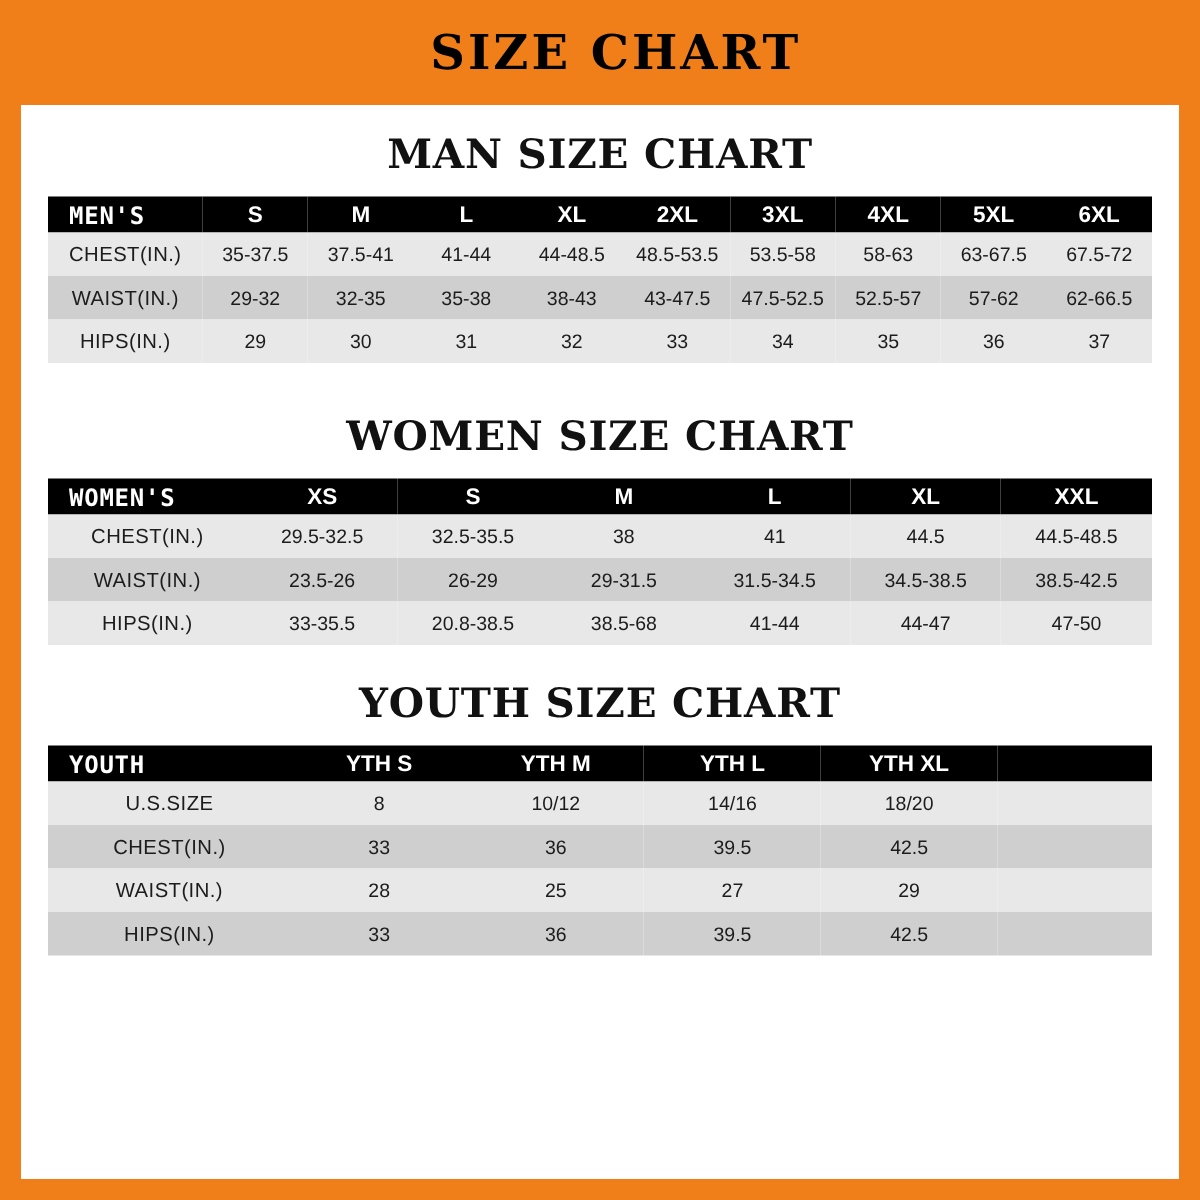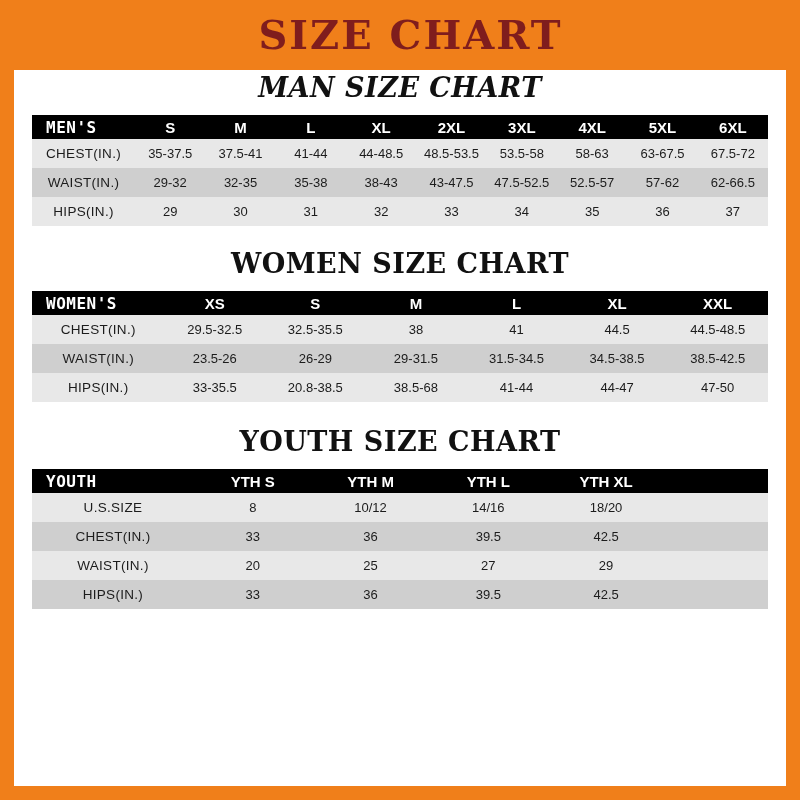--- a/index.html
+++ b/index.html
@@ -27,40 +27,40 @@
     height: 70px;
     background: #f07f1a;
     display: flex;
     align-items: center;
     justify-content: center;
     margin: 0 -14px;
   }
   .banner-title {
     font-family: "DejaVu Serif", serif;
     font-weight: bold;
-    font-size: 40px;
+    font-size: 32px;
     letter-spacing: 2px;
-    color: #7f1d1d;
+    color: #000000;
     line-height: 1;
     margin-left: 21px;
   }
   .content {
     padding: 0 18px;
     box-sizing: border-box;
   }
   .section-title {
     text-align: center;
     font-family: "DejaVu Serif", serif;
     font-weight: bold;
     font-size: 27px;
     color: #111111;
     letter-spacing: 0.5px;
   }
-  .t1 { margin-top: 2px; margin-bottom: 12px; font-style: italic; }
-  .t2 { margin-top: 22px; margin-bottom: 12px; }
+  .t1 { margin-top: 18px; margin-bottom: 12px; }
+  .t2 { margin-top: 34px; margin-bottom: 12px; }
   .t3 { margin-top: 24px; margin-bottom: 12px; }
 
   table.chart {
     width: 100%;
     border-collapse: collapse;
     table-layout: fixed;
   }
   table.chart th, table.chart td {
     text-align: center;
     font-size: 13px;
@@ -261,21 +261,21 @@
         <tr class="band-dark">
           <td class="rowhead">CHEST(IN.)</td>
           <td>33</td>
           <td>36</td>
           <td>39.5</td>
           <td>42.5</td>
           <td></td>
         </tr>
         <tr class="band-light">
           <td class="rowhead">WAIST(IN.)</td>
-          <td>20</td>
+          <td>28</td>
           <td>25</td>
           <td>27</td>
           <td>29</td>
           <td></td>
         </tr>
         <tr class="band-dark">
           <td class="rowhead">HIPS(IN.)</td>
           <td>33</td>
           <td>36</td>
           <td>39.5</td>

